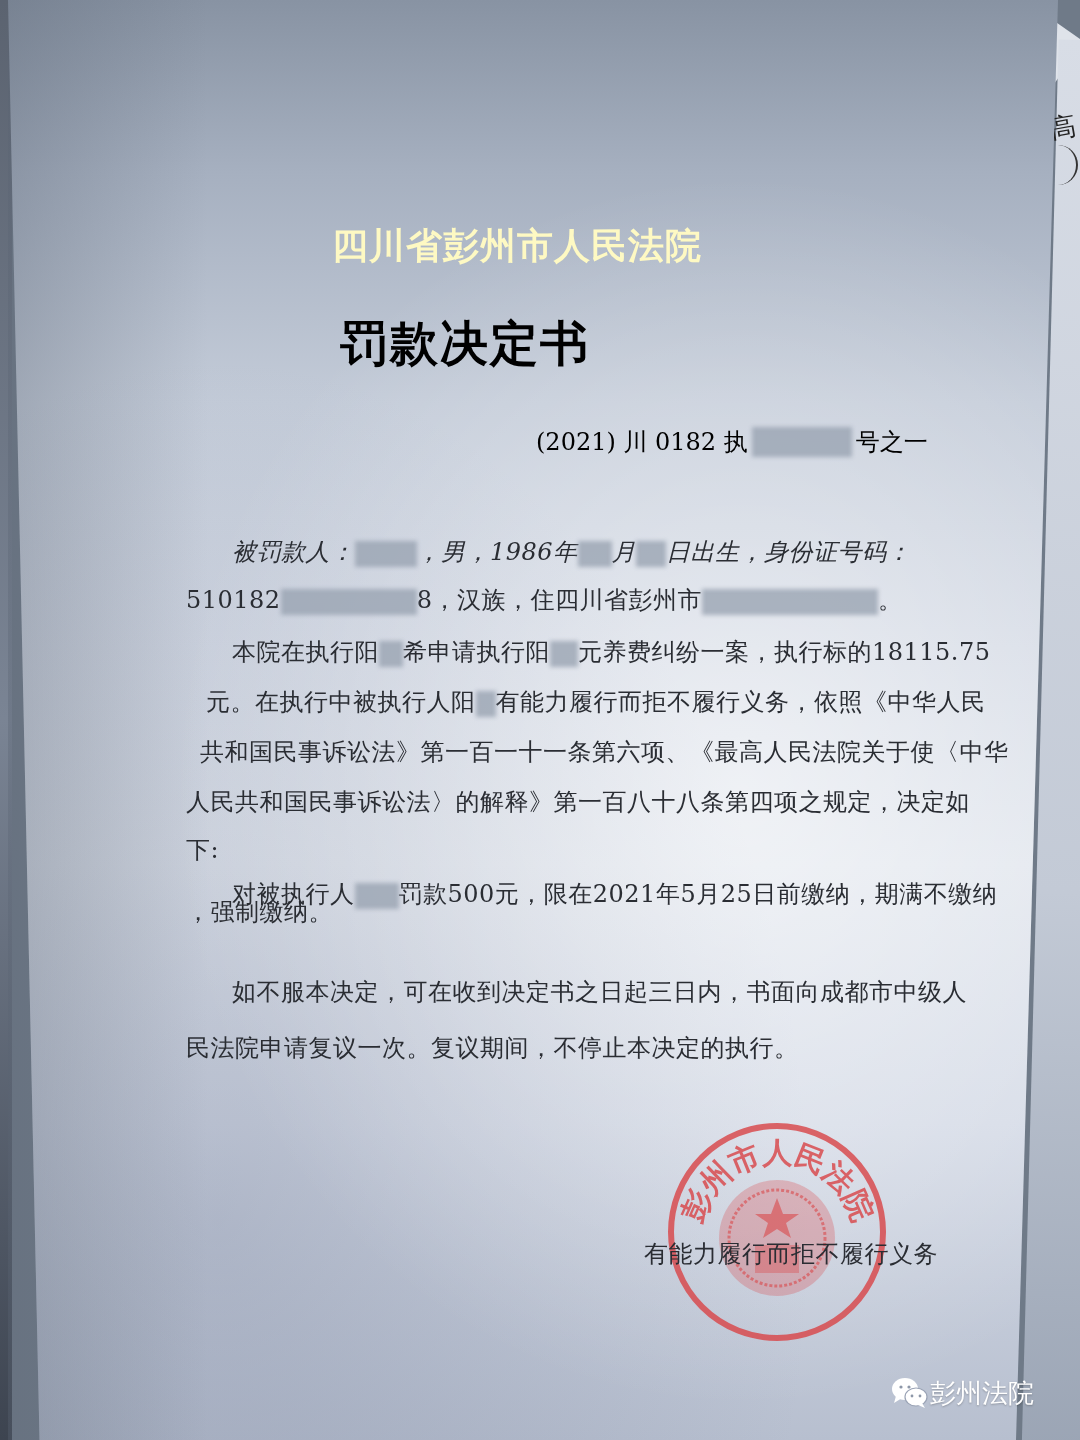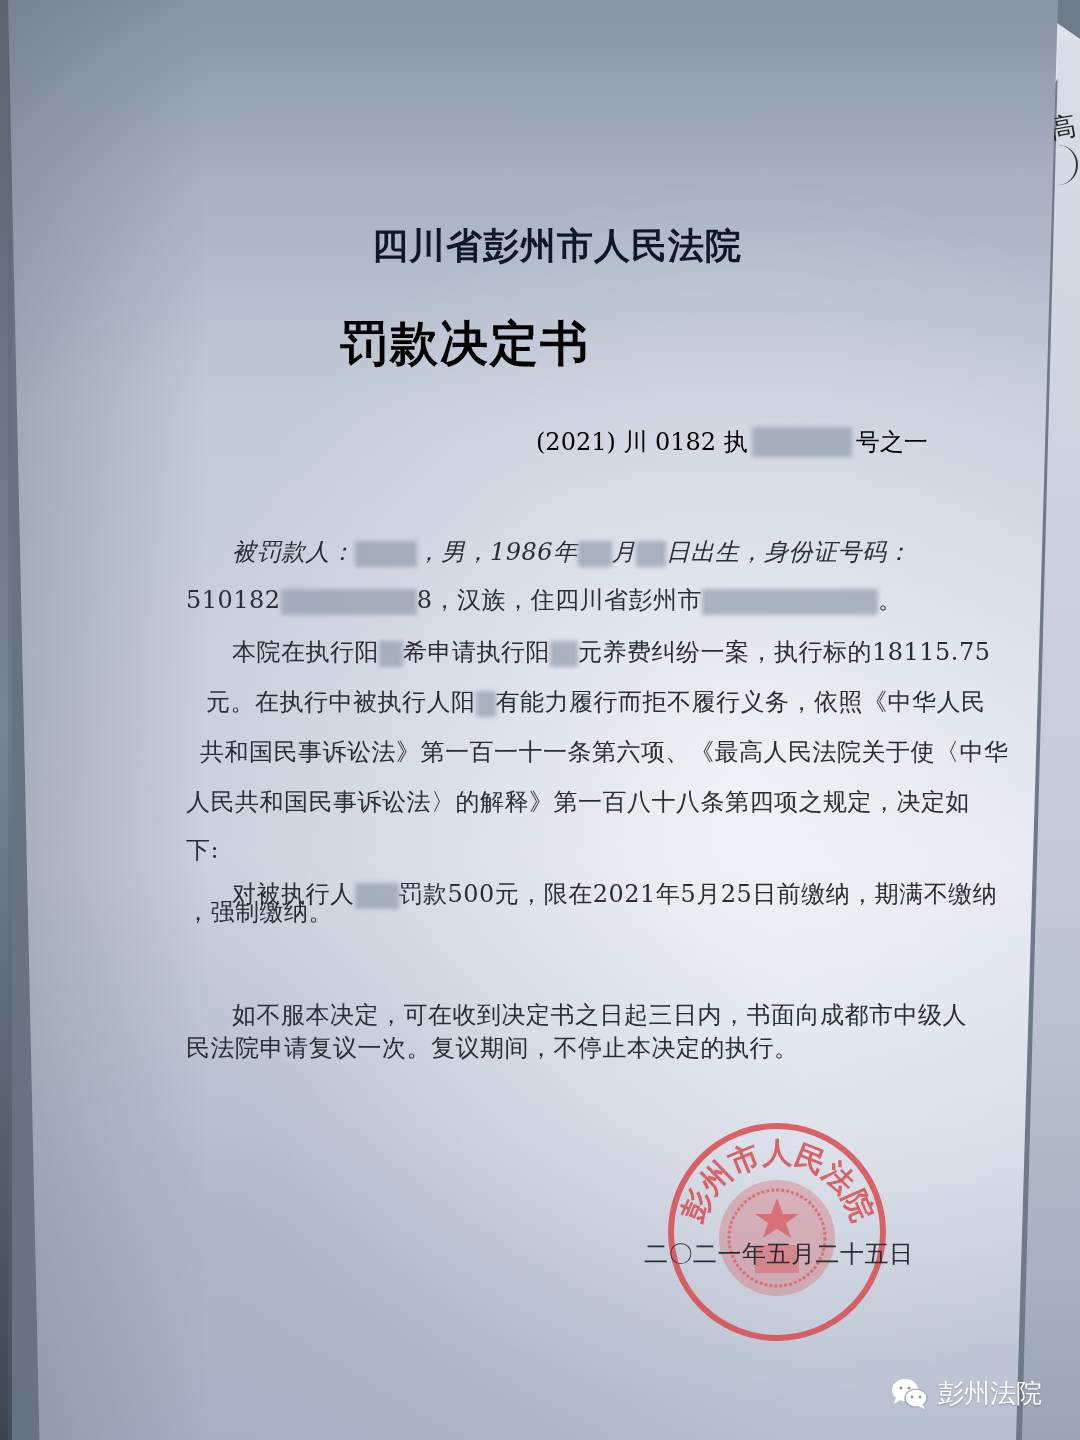--- a/index.html
+++ b/index.html
@@ -78,27 +78,27 @@
       position: absolute;
       left: 8px;
       top: 0;
       width: 200px;
       height: 1440px;
       background: linear-gradient(90deg, rgba(90,100,115,0.35), rgba(90,100,115,0));
     }
 
     .title-1 {
       position: absolute;
-      left: 322px;
+      left: 332px;
       top: 222px;
       width: 420px;
-      text-align: right;
+      text-align: left;
       font-size: 36px;
       font-weight: bold;
-      color: #0f172a;
+      color: #fef9c3;
       letter-spacing: 1px;
       white-space: nowrap;
     }
     .title-2 {
       position: absolute;
       left: 340px;
       top: 312px;
       width: 420px;
       text-align: left;
       font-size: 48px;
@@ -150,22 +150,21 @@
       width: 225px;
       height: 225px;
       z-index: 1;
       opacity: 0.82;
     }
     .watermark {
       position: absolute;
       left: 890px;
       top: 1376px;
       display: flex;
-      align-items: center;
-      gap: 8px;
+      align-items: flex-start;
       color: #ffffff;
       font-family: "DejaVu Sans", "Liberation Sans", sans-serif;
       font-size: 26px;
       text-shadow: 0 1px 2px rgba(0,0,0,0.25);
     }
   </style>
 </head>
 <body>
 
 <div class="left-strip"></div>
@@ -201,38 +200,38 @@
 </div>
 <div class="body-text" style="left:200px;top:736px;">共和国民事诉讼法》第一百一十一条第六项、《最高人民法院关于使〈中华</div>
 <div class="body-text" style="left:186px;top:786px;">人民共和国民事诉讼法〉的解释》第一百八十八条第四项之规定，决定如</div>
 <div class="body-text" style="left:186px;top:834px;">下:</div>
 
 <div class="body-text" style="left:232px;top:878px;">
   <span>对被执行人</span><span class="redact" style="width:44px;"></span><span>罚款500元，限在2021年5月25日前缴纳，期满不缴纳</span>
 </div>
 <div class="body-text" style="left:186px;top:896px;">，强制缴纳。</div>
 
-<div class="body-text" style="left:232px;top:976px;margin-top:23px;">如不服本决定，可在收到决定书之日起三日内，书面向成都市中级人</div>
+<div class="body-text" style="left:232px;top:976px;">如不服本决定，可在收到决定书之日起三日内，书面向成都市中级人</div>
 <div class="body-text" style="left:186px;top:1024px;margin-top:8px;">民法院申请复议一次。复议期间，不停止本决定的执行。</div>
 
 <svg class="seal" viewBox="0 0 225 225">
   <defs>
     <path id="sealArc" d="M 40 150 A 78 78 0 1 1 185 150" fill="none"></path>
   </defs>
   <circle cx="112" cy="112" r="106" fill="none" stroke="#d9474a" stroke-width="6"></circle>
   <circle cx="112" cy="118" r="58" fill="#d9474a" opacity="0.35"></circle>
   <circle cx="112" cy="118" r="48" fill="none" stroke="#d9474a" stroke-width="3" stroke-dasharray="3 2" opacity="0.8"></circle>
   <polygon points="112,78 118,94 134,94 121,103 126,118 112,109 98,118 103,103 90,94 106,94" fill="#d9474a" opacity="0.8"></polygon>
   <rect x="90" y="125" width="44" height="28" fill="#d9474a" opacity="0.5"></rect>
   <text font-size="30" fill="#d9474a" font-weight="bold" font-family="DejaVu Serif, serif">
     <textPath href="#sealArc" startOffset="50%" text-anchor="middle">彭州市人民法院</textPath>
   </text>
 </svg>
 
-<div class="date-line">二〇二一年五月二十五日</div>
+<div class="date-line">有能力履行而拒不履行义务</div>
 
 <div class="watermark">
   <svg width="40" height="34" viewBox="0 0 40 34">
     <ellipse cx="15" cy="13" rx="13" ry="11" fill="#ffffff"></ellipse>
     <polygon points="6,20 4,27 12,22" fill="#ffffff"></polygon>
     <ellipse cx="26" cy="21" rx="11" ry="9" fill="#ffffff" stroke="#9aa3b5" stroke-width="1.2"></ellipse>
     <polygon points="32,27 35,32 28,29" fill="#ffffff"></polygon>
     <circle cx="11" cy="11" r="1.6" fill="#8d97a8"></circle>
     <circle cx="19" cy="11" r="1.6" fill="#8d97a8"></circle>
     <circle cx="22" cy="20" r="1.4" fill="#8d97a8"></circle>

